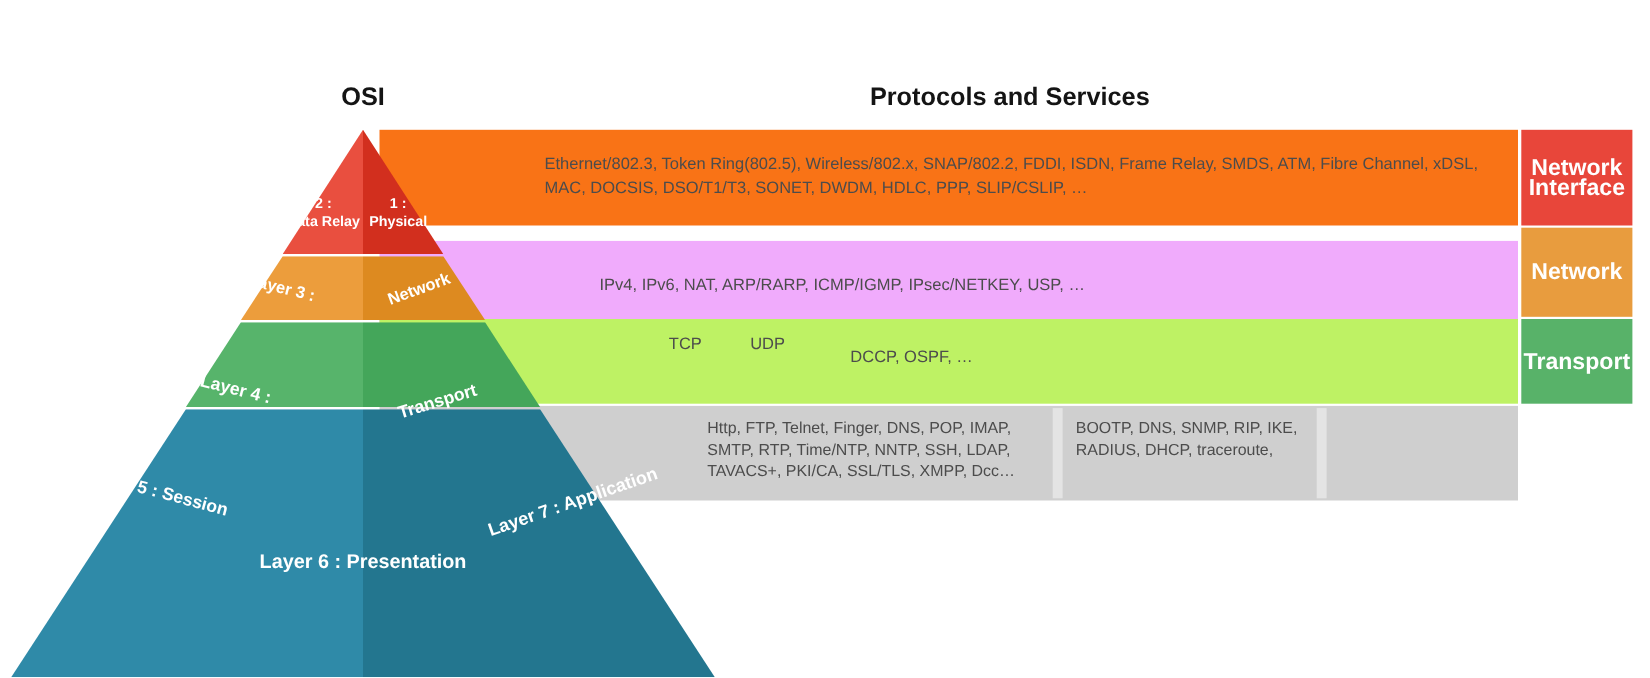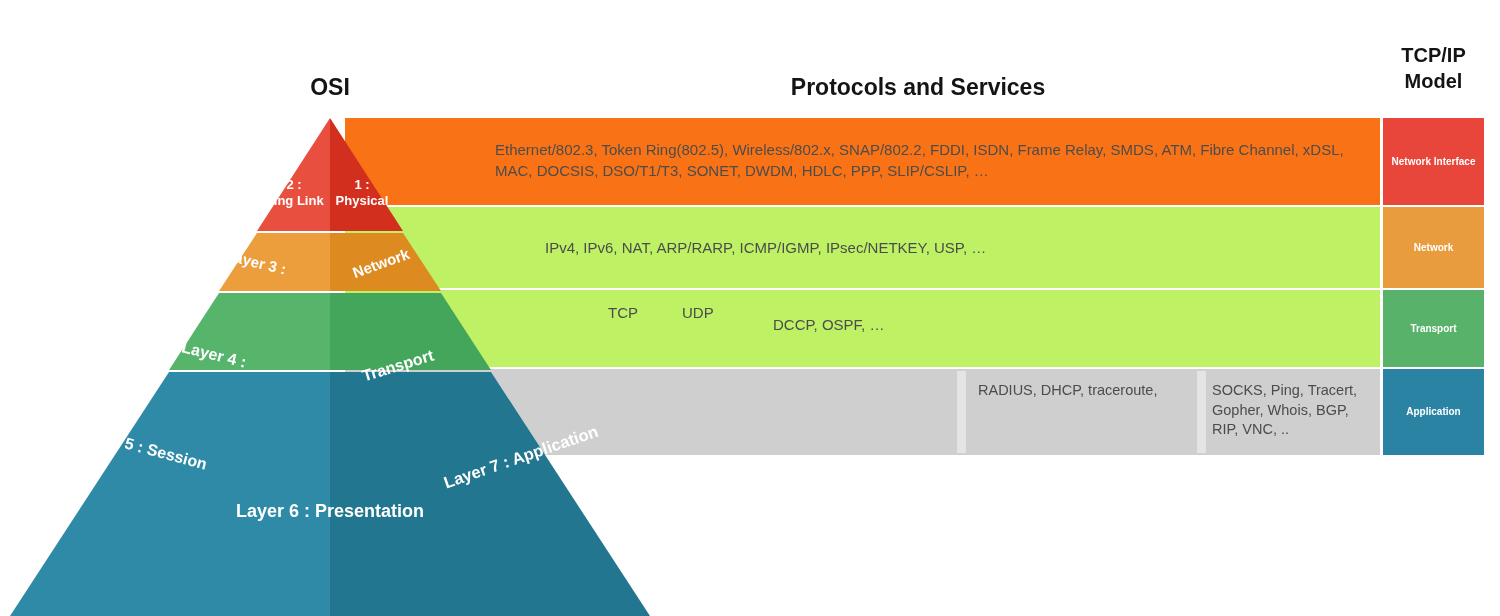--- a/index.html
+++ b/index.html
@@ -27,21 +27,21 @@
   .sep { position:absolute; top:2px; bottom:2px; width:9px; }
   .sep1 { left:612px; }
   .sep2 { left:852px; }
   .appcol { position:absolute; top:12px; font-size:14.5px; line-height:19.5px; }
   .appcol1 { left:298px; }
   .appcol2 { left:633px; }
   .appcol3 { left:867px; }
 
   
   .tbox { position:absolute; left:1383px; width:101px; display:flex; align-items:center; justify-content:center;
-          text-align:center; color:#ffffff; font-weight:bold; font-size:10px; line-height:18px; z-index:1; }
+          text-align:center; color:#ffffff; font-weight:bold; font-size:21px; line-height:18px; z-index:1; }
   .tbox1 { top:118px; height:87px; }
   .tbox2 { top:207px; height:81px; }
   .tbox3 { top:290px; height:77px; }
   .tbox4 { top:369px; height:86px; }
 
   
   .pyr { position:absolute; left:0; top:0; width:660px; height:616px; z-index:2; }
   .p-red-l    { clip-path: polygon(330px 118px, 330px 231px, 257px 231px); }
   .p-red-r    { clip-path: polygon(330px 118px, 403px 231px, 330px 231px); }
   .p-orange-l { clip-path: polygon(257px 233px, 330px 233px, 330px 291px, 219px 291px); }
@@ -63,77 +63,71 @@
   .l-layer7   { left:521px; top:457px; font-size:16.5px; transform:translate(-50%,-50%) rotate(-19deg); }
   .l-layer6   { left:330px; top:511px; font-size:18px; transform:translate(-50%,-50%); }
 </style>
 </head>
 <body>
 
 <div class="stage">
 
   <div class="title osi-title">OSI</div>
   <div class="title protocols-title">Protocols and Services</div>
-  <div class="title tcpip-title">
-    <div>TCP/IP</div>
-    <div>Model</div>
-  </div>
 
   <div class="band band1" style="background: #f97316;">
     <div class="band1-text">Ethernet/802.3, Token Ring(802.5), Wireless/802.x, SNAP/802.2, FDDI, ISDN, Frame Relay, SMDS, ATM, Fibre Channel, xDSL, MAC, DOCSIS, DSO/T1/T3, SONET, DWDM, HDLC, PPP, SLIP/CSLIP, …</div>
   </div>
 
-  <div class="band band2" style="background: #bef264;">
+  <div class="band band2" style="background: #f0abfc; margin-top: 12px;">
     <div class="band2-text">IPv4, IPv6, NAT, ARP/RARP, ICMP/IGMP, IPsec/NETKEY, USP, …</div>
   </div>
 
   <div class="band band3" style="background: #bef264;">
     <span class="t-tcp">TCP</span>
     <span class="t-udp">UDP</span>
     <span class="t-dccp">DCCP, OSPF, …</span>
   </div>
 
   <div class="band band4" style="background: rgb(207, 207, 207);">
     <div class="sep sep1" style="background: rgb(228, 228, 228);"></div>
     <div class="sep sep2" style="background: rgb(228, 228, 228);"></div>
+    <div class="appcol appcol1">
+      <div>Http, FTP, Telnet, Finger, DNS, POP, IMAP,</div>
+      <div>SMTP, RTP, Time/NTP, NNTP, SSH, LDAP,</div>
+      <div>TAVACS+, PKI/CA, SSL/TLS, XMPP, Dcc…</div>
+    </div>
     <div class="appcol appcol2">
+      <div>BOOTP, DNS, SNMP, RIP, IKE,</div>
       <div>RADIUS, DHCP, traceroute,</div>
-    </div>
-    <div class="appcol appcol3">
-      <div>SOCKS, Ping, Tracert,</div>
-      <div>Gopher, Whois, BGP,</div>
-      <div>RIP, VNC, ..</div>
     </div>
   </div>
 
   <div class="tbox tbox1" style="background: rgb(232, 70, 58);">
     <span>Network Interface</span>
   </div>
   <div class="tbox tbox2" style="background: rgb(232, 156, 62);">
     <span>Network</span>
   </div>
   <div class="tbox tbox3" style="background: rgb(88, 178, 105);">
     <span>Transport</span>
-  </div>
-  <div class="tbox tbox4" style="background: rgb(43, 131, 163);">
-    <span>Application</span>
   </div>
 
   <div class="pyr p-red-l" style="background: rgb(233, 79, 63);"></div>
   <div class="pyr p-red-r" style="background: rgb(210, 47, 30);"></div>
   <div class="pyr p-orange-l" style="background: rgb(236, 157, 60);"></div>
   <div class="pyr p-orange-r" style="background: rgb(221, 138, 32);"></div>
   <div class="pyr p-green-l" style="background: rgb(87, 180, 107);"></div>
   <div class="pyr p-green-r" style="background: rgb(68, 166, 90);"></div>
   <div class="pyr p-blue-l" style="background: rgb(47, 138, 168);"></div>
   <div class="pyr p-blue-r" style="background: rgb(35, 118, 143);"></div>
 
   <div class="plabel l-datalink">
     <div>2 :</div>
-    <div>Ring Link</div>
+    <div>Data Relay</div>
   </div>
   <div class="plabel l-physical">
     <div>1 :</div>
     <div>Physical</div>
   </div>
   <div class="plabel l-layer3">Layer 3 :</div>
   <div class="plabel l-network">Network</div>
   <div class="plabel l-layer4">Layer 4 :</div>
   <div class="plabel l-transport">Transport</div>
   <div class="plabel l-layer5">Layer 5 : Session</div>

